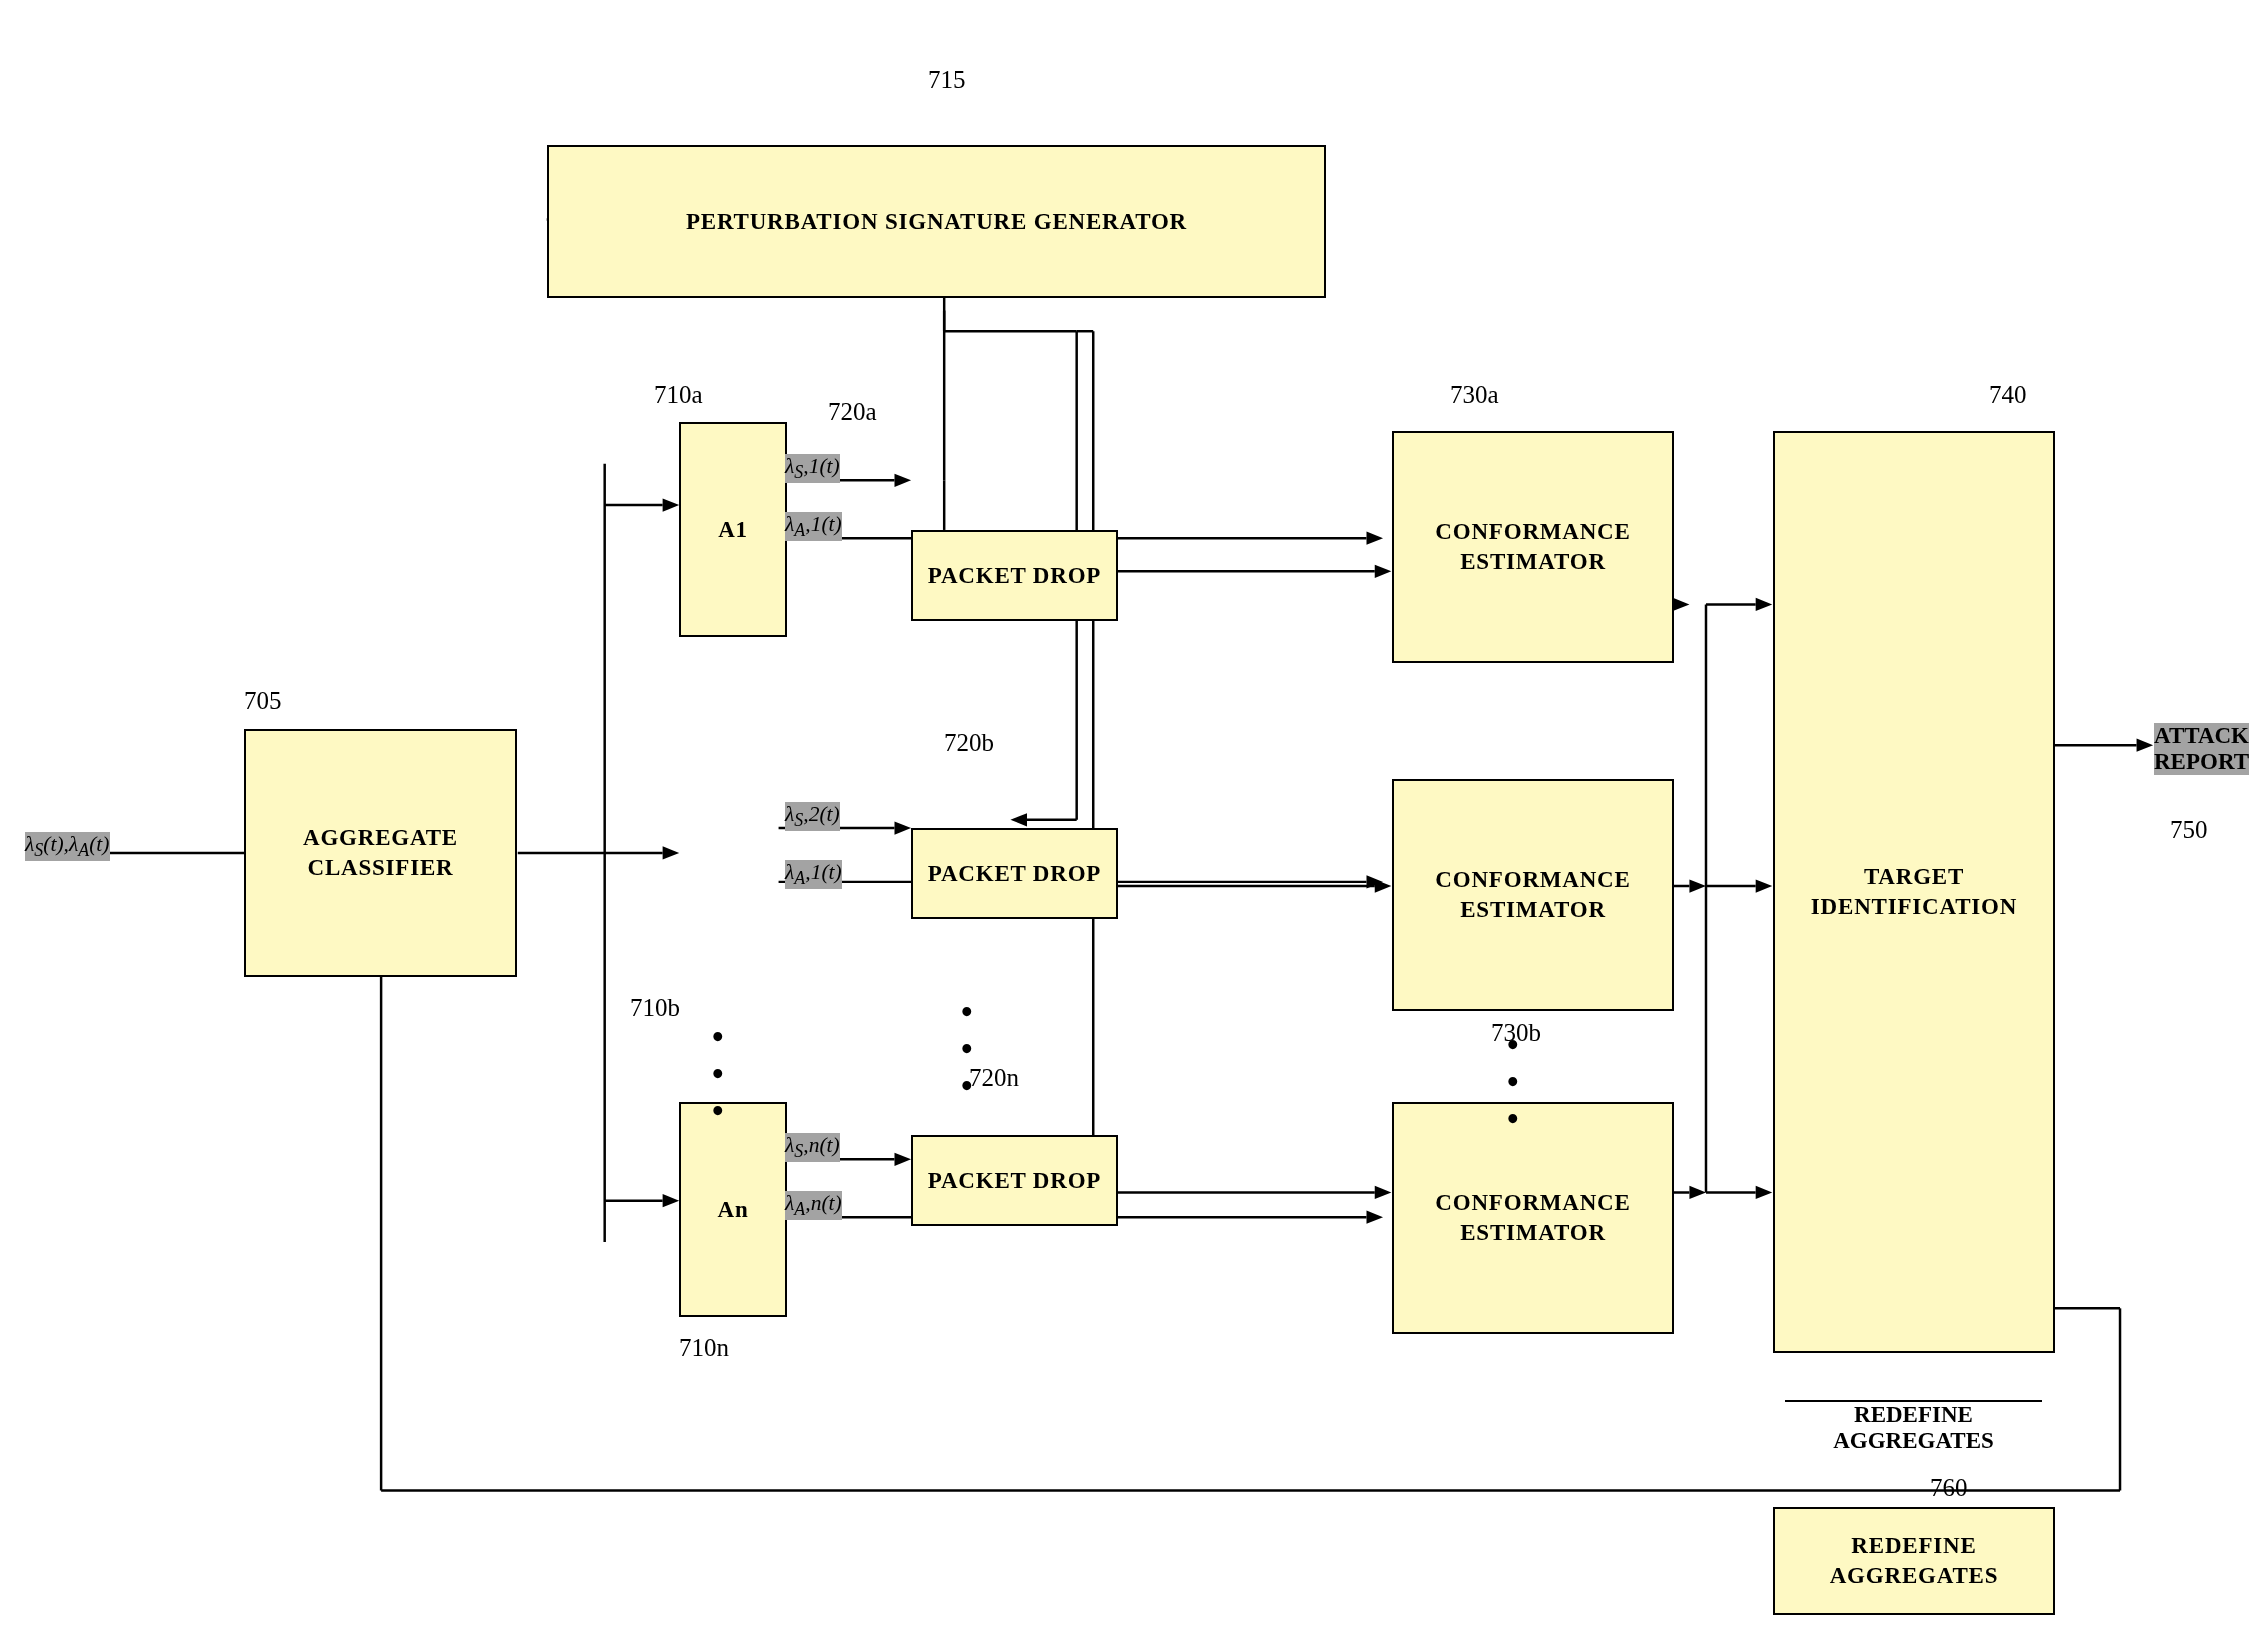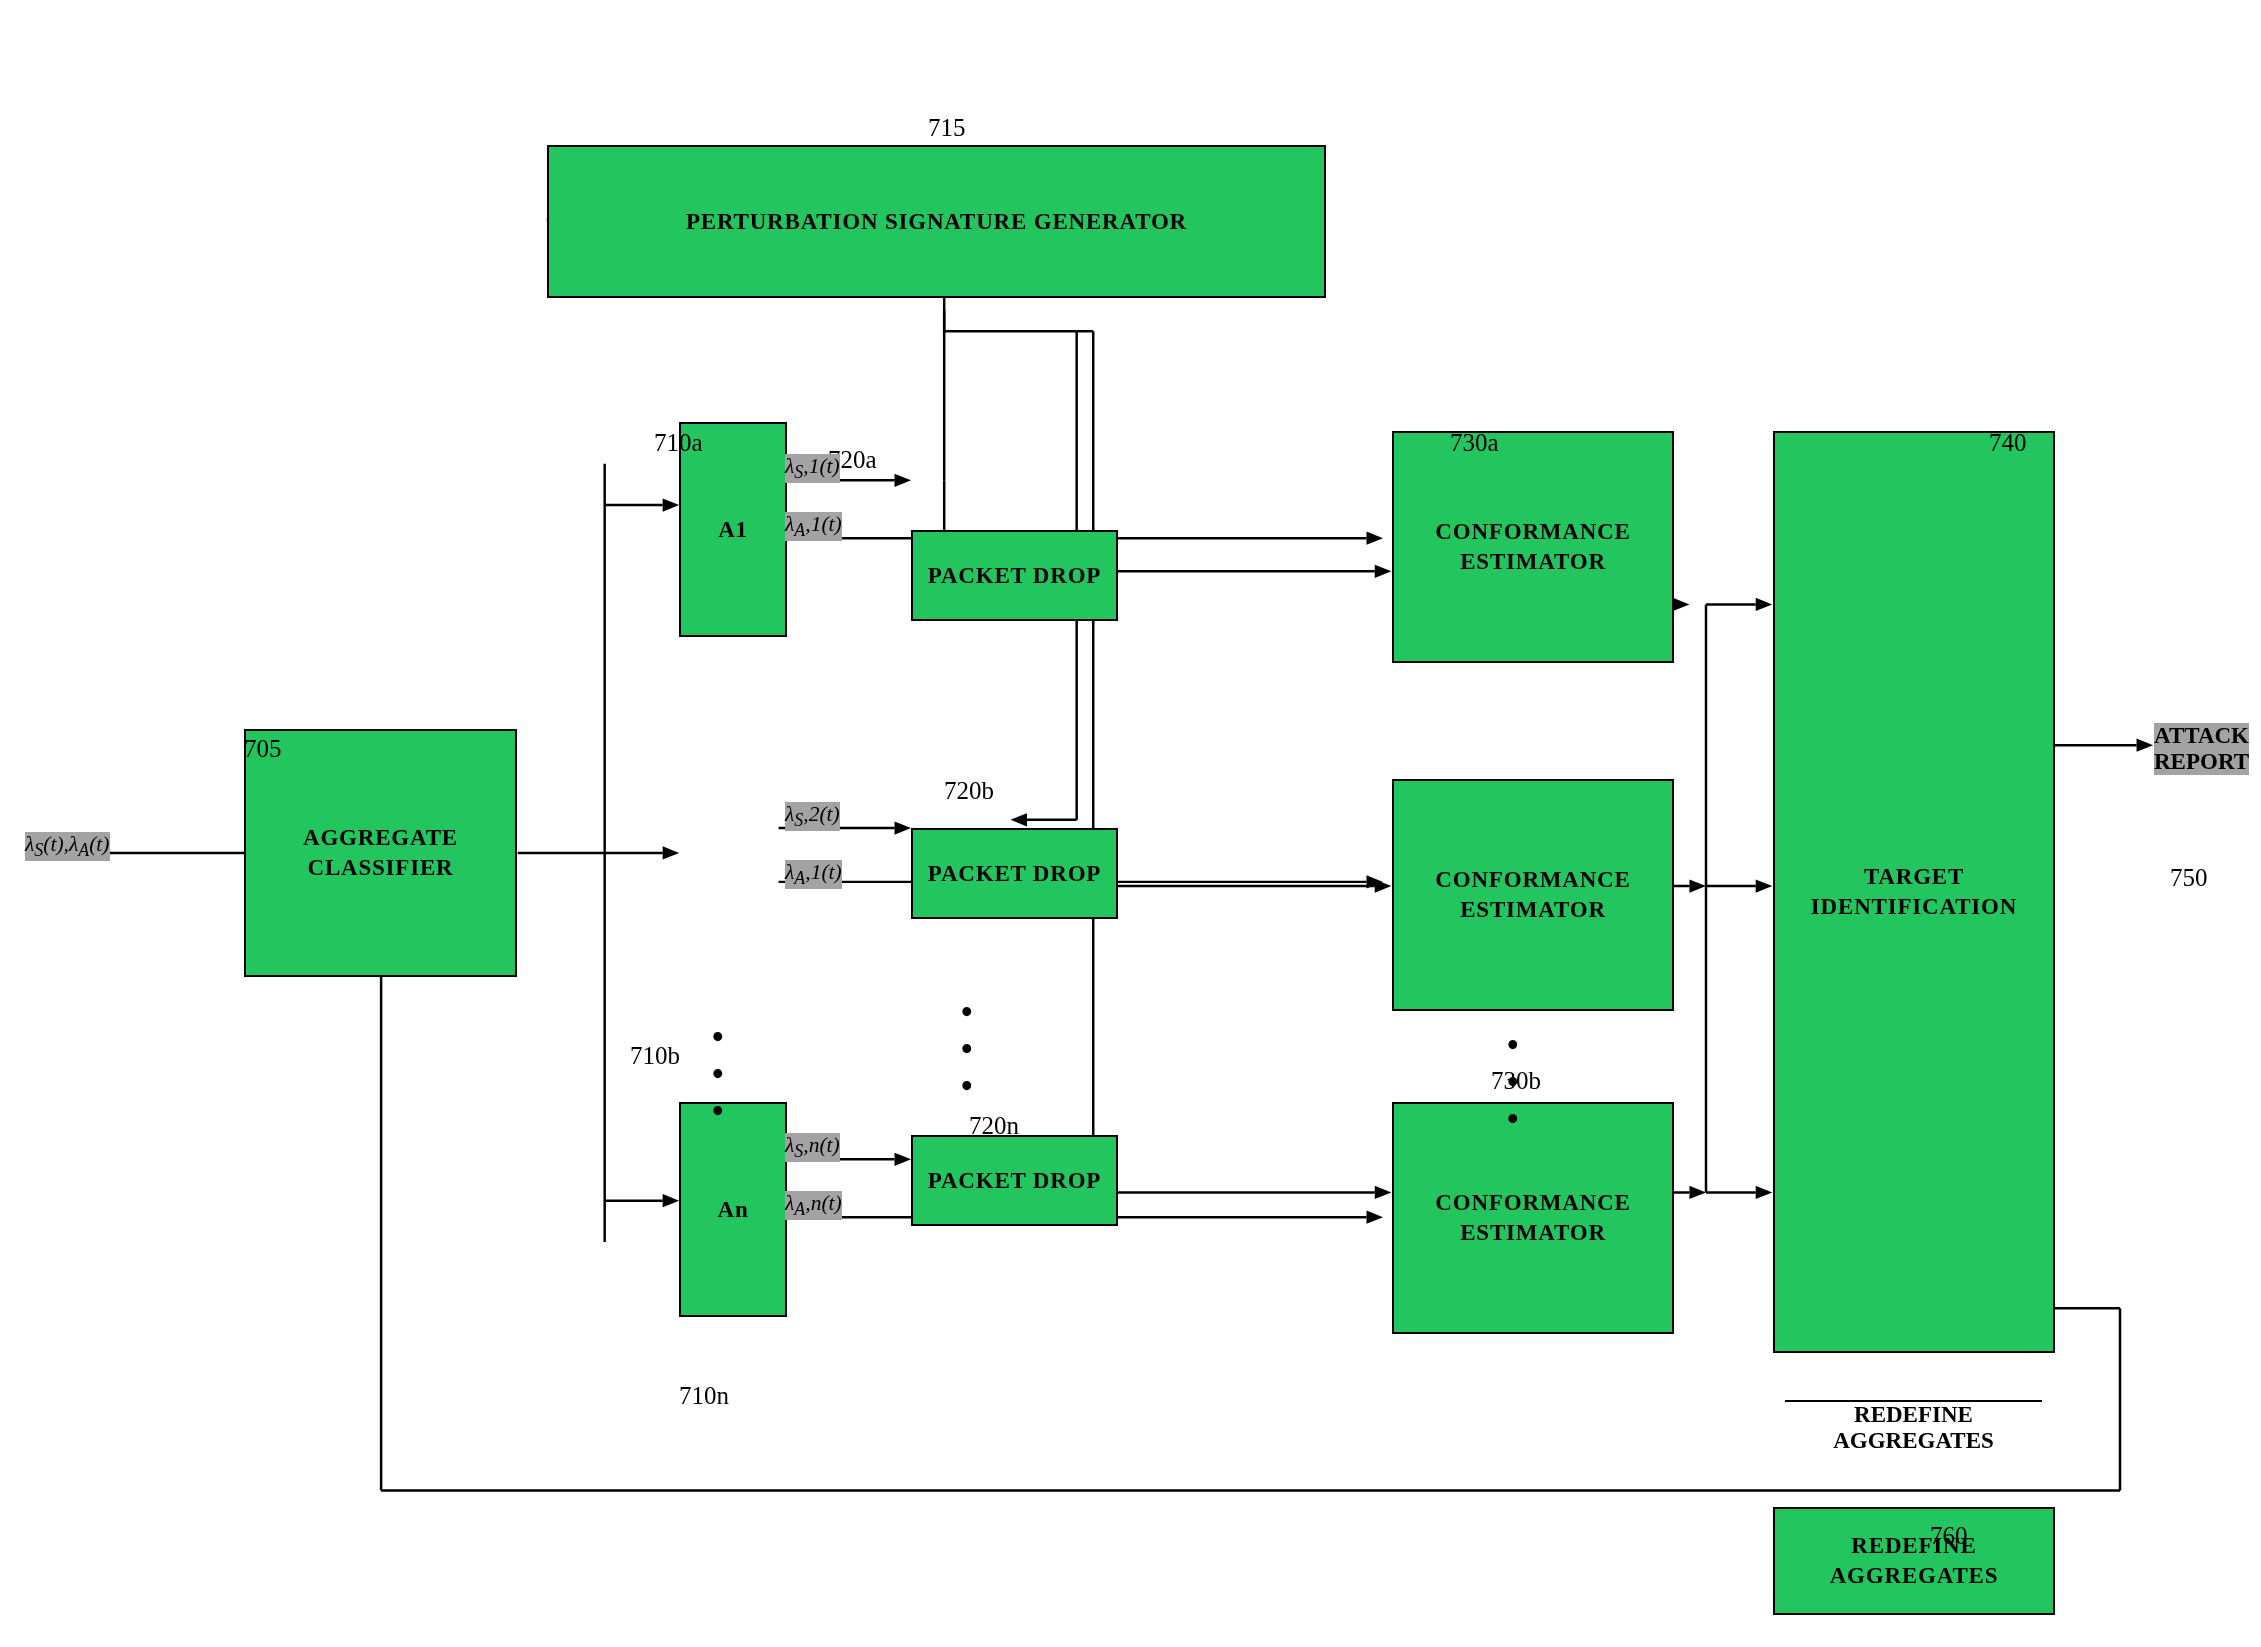--- a/index.html
+++ b/index.html
@@ -13,21 +13,21 @@
     }
     .diagram-container {
       position: absolute;
       top: 0; left: 0;
       width: 2261px;
       height: 1647px;
     }
     .box {
       position: absolute;
       border: 2.5px solid #000;
-      background: #22c55e;
+      background: #fef9c3;
       display: flex;
       align-items: center;
       justify-content: center;
       text-align: center;
       font-size: 23px;
       font-weight: bold;
       letter-spacing: 0.8px;
     }
     .box-label {
       font-size: 23px;
@@ -38,21 +38,20 @@
     .label {
       position: absolute;
       font-size: 21.5px;
       font-weight: normal;
       background: #a3a3a3;
     }
     .ref-num {
       position: absolute;
       font-size: 25px;
       font-weight: normal;
-      margin-top: 48px;
     }
     svg.diagram-svg {
       position: absolute;
       top: 0; left: 0;
       width: 2261px;
       height: 1647px;
       pointer-events: none;
     }
   </style>
 </head>

